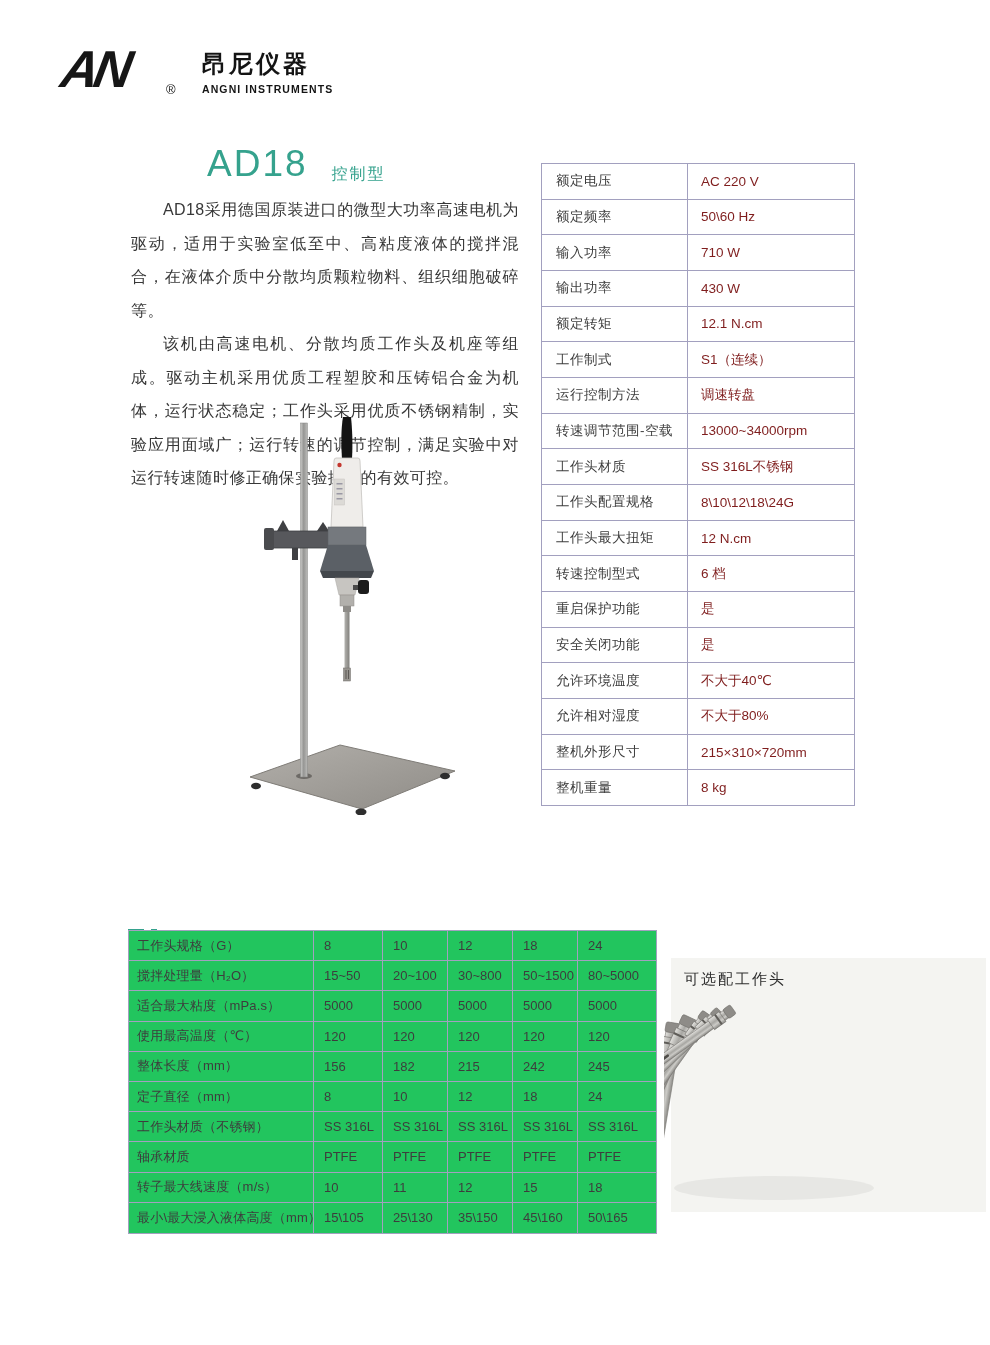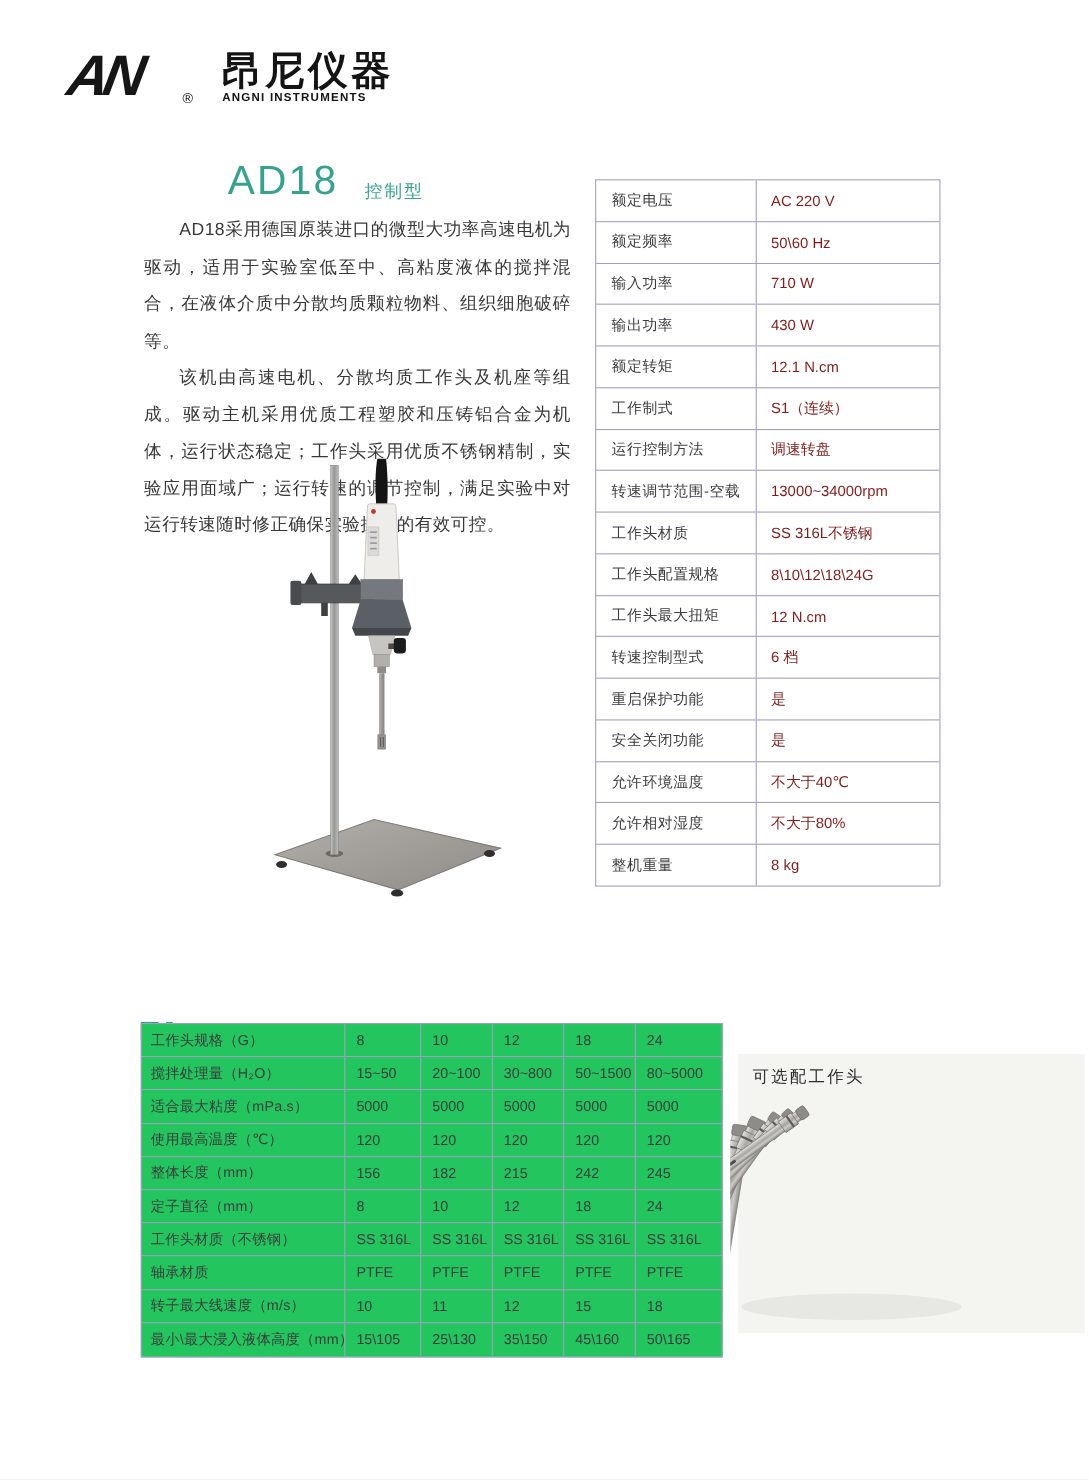--- a/index.html
+++ b/index.html
@@ -12,21 +12,21 @@
 
   
   .logo { position:absolute; left:62px; top:40px; display:flex; align-items:flex-start; }
   .logo-mark-wrap { position:relative; width:128px; height:62px; }
   .logo-mark {
     font-style:italic; font-weight:bold; font-size:52px; line-height:58px;
     letter-spacing:-5px; color:#161616; transform:skewX(-10deg); display:inline-block;
   }
   .logo-reg { position:absolute; left:104px; top:42px; font-size:13px; color:#161616; font-style:normal; }
   .logo-names { margin-left:12px; padding-top:8px; }
-  .logo-cn { font-size:36px; font-weight:bold; color:#141414; letter-spacing:3px; line-height:32px; }
+  .logo-cn { font-size:24px; font-weight:bold; color:#141414; letter-spacing:3px; line-height:32px; }
   .logo-en { font-size:10.5px; font-weight:bold; color:#141414; letter-spacing:1.1px; margin-top:3px; }
 
   
   .title-row { position:absolute; left:163px; top:143px; display:flex; align-items:flex-end;margin-left:44px; }
   .model { font-size:37px; color:var(--accent,#35a28d); letter-spacing:2px; font-weight:400; }
   .type-label { font-size:16px; color:var(--accent,#35a28d); margin-left:24px; letter-spacing:2px; }
   .desc { position:absolute; left:131px; top:193px; width:388px; }
   .desc p {
     font-size:16px; line-height:33.5px; color:#383838; text-align:justify;
     text-indent:2em; letter-spacing:0.4px;
@@ -163,20 +163,24 @@
         <div class="spec-label">安全关闭功能</div>
         <div class="spec-value">是</div>
       </div>
       <div class="spec-row">
         <div class="spec-label">允许环境温度</div>
         <div class="spec-value">不大于40℃</div>
       </div>
       <div class="spec-row">
         <div class="spec-label">允许相对湿度</div>
         <div class="spec-value">不大于80%</div>
+      </div>
+      <div class="spec-row">
+        <div class="spec-label">整机外形尺寸</div>
+        <div class="spec-value">215×310×720mm</div>
       </div>
       <div class="spec-row">
         <div class="spec-label">整机重量</div>
         <div class="spec-value">8 kg</div>
       </div>
     </div>
 
   <svg class="instrument-svg" width="255" height="400" viewBox="0 0 255 400">
     <defs>
       <linearGradient id="gp" x1="0" y1="0" x2="1" y2="0">

